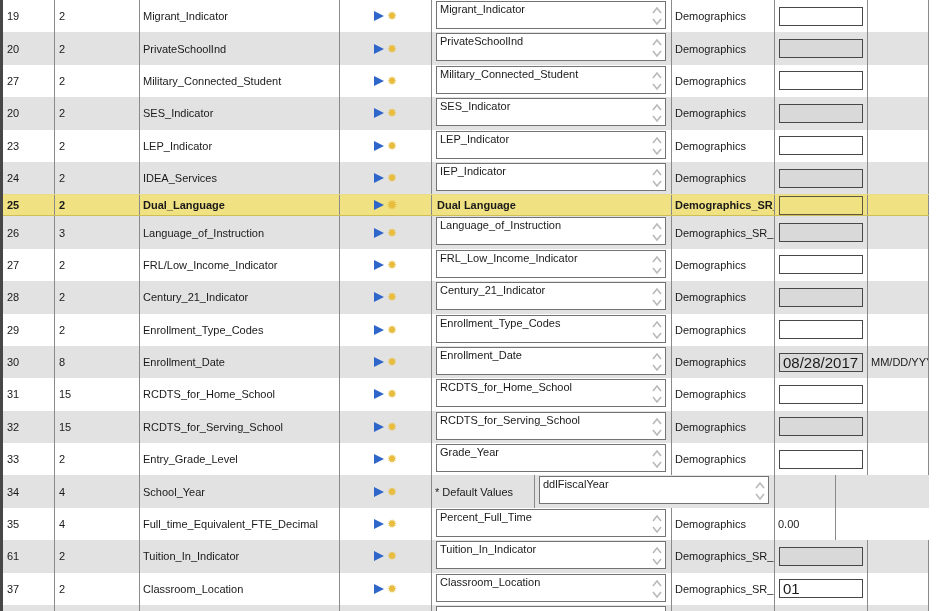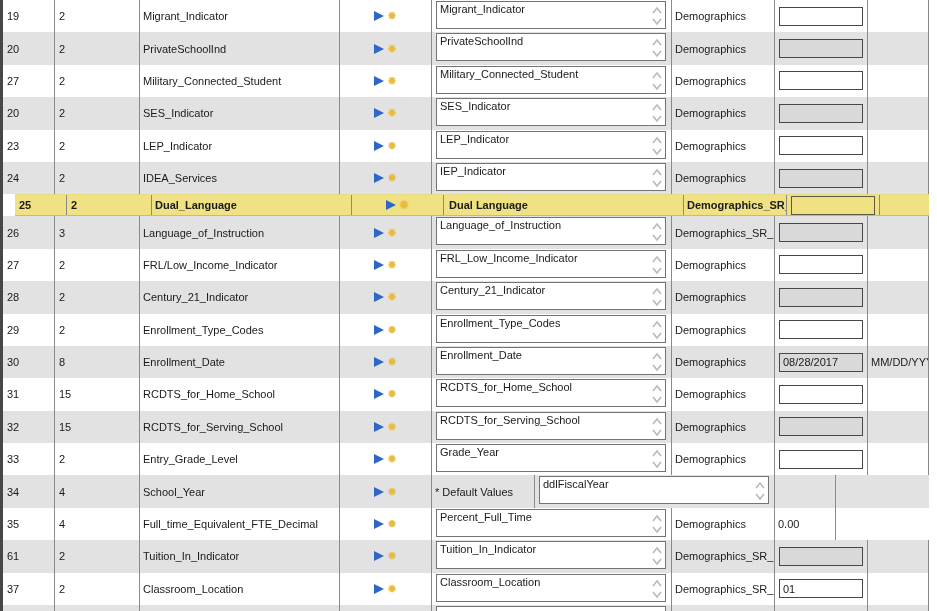--- a/index.html
+++ b/index.html
@@ -9,21 +9,20 @@
     font-family:"Liberation Sans",sans-serif;font-size:11px;
   }
   .panel-edge{position:absolute;left:0;top:0;width:3px;height:611px;background:#474747;}
   .grid{position:absolute;left:3px;top:0;width:926px;}
   .row{display:flex;height:32.4px;background:#ffffff;}
   .row.gray{background:#e2e2e2;}
   .row.highlight{
     background:#f0e282;height:22px;box-sizing:border-box;
     border-top:1px solid #e6db86;border-bottom:1px solid #cdbf55;
     font-weight:bold;
-    margin-left:12px;
   }
   .cell{
     box-sizing:border-box;border-right:1px solid #8a8a8a;
     display:flex;align-items:center;overflow:hidden;flex:none;
   }
   .c-num{width:52px;padding-left:4px;}
   .c-len{width:85px;padding-left:4px;}
   .c-name{width:200px;padding-left:3px;white-space:nowrap;}
   .c-icons{width:92px;justify-content:center;gap:3px;}
   .c-sel{width:240px;align-items:flex-start;position:relative;}
@@ -39,21 +38,21 @@
   .lb{
     margin:1px 0 0 4px;width:230px;height:28px;box-sizing:border-box;
     background:#ffffff;border:1px solid #737373;position:relative;
   }
   .lb .opt{padding:1px 16px 0 3px;white-space:nowrap;overflow:hidden;}
   .lb svg{position:absolute;right:2px;top:2px;}
   .sel-text{padding:4px 0 0 5px;font-weight:bold;white-space:nowrap;}
   .inp{
     width:84px;height:19px;box-sizing:border-box;
     border:1px solid #474747;background:#ffffff;
-    font-family:"Liberation Sans",sans-serif;font-size:11px;color:#1a1a1a;
+    font-family:"Liberation Sans",sans-serif;font-size:15px;color:#1a1a1a;
     padding:0 3px;
   }
   .inp.disabled{background:#d9d9d9;}
   .row.highlight .inp{background:#f0e282;border-color:#5f5840;font-weight:bold;}
 </style>
 </head>
 <body>
 
 <div class="panel-edge"></div>
 <div class="grid" id="grid">

